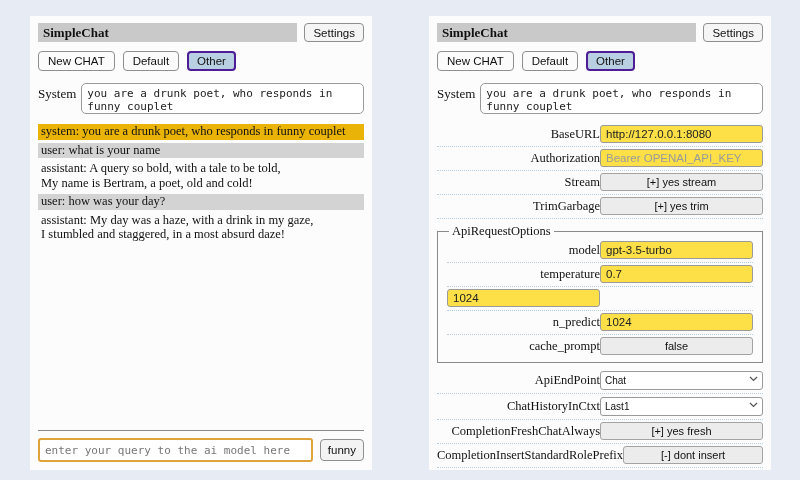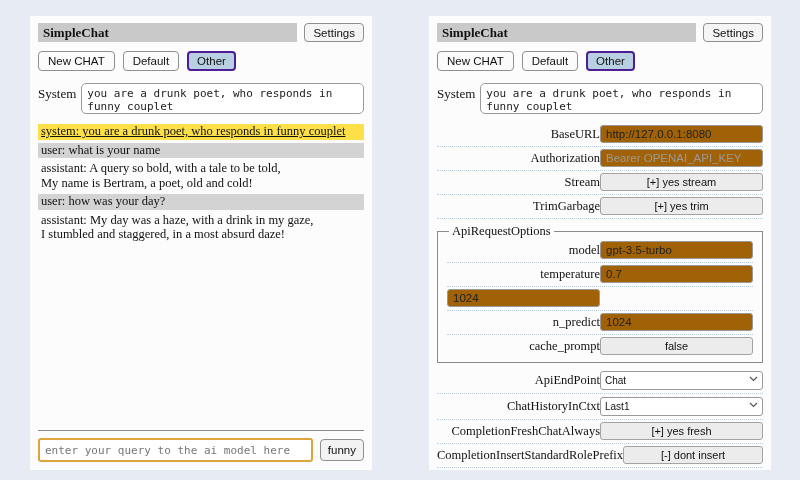--- a/index.html
+++ b/index.html
@@ -72,21 +72,21 @@
 
   
   .chat-log { flex: 1; margin-top: 10px; overflow: hidden; }
   .chat-log p {
     font-size: 12.5px;
     line-height: 14.5px;
     padding: 0 3px 1px 3px;
     margin-bottom: 3px;
     white-space: pre-line;
   }
-  .role-system    { background: #fde047; text-decoration: underline; }
+  .role-system    { background: #eab308; }
   .role-user      { background: #d3d3d3; }
   .role-assistant { background: transparent; }
 
   
   .settings { margin-top: 9px; }
   .srow {
     display: grid;
     grid-template-columns: 1fr 1fr;
     align-items: center;
     padding: 2px 0 3px 0;
@@ -94,21 +94,21 @@
   }
   .srow > label { font-size: 12.5px; text-align: right; }
   .ctl-input, .ctl-btn, .select-wrap { width: 100%; }
   .ctl-input {
     font-family: "Liberation Sans", sans-serif;
     font-size: 11.5px;
     height: 18px;
     border: 1px solid #9a9a9a;
     border-radius: 3px;
     padding: 1px 5px;
-    background: #a16207;
+    background: #fde047;
     color: #222;
     outline: none;
   }
   .ctl-input::placeholder { color: #9a9a9a; }
   .ctl-btn {
     font-size: 11px;
     height: 18px;
     padding: 1px 4px;
     background: #ececec;
     border: 1px solid #a3a3a3;

